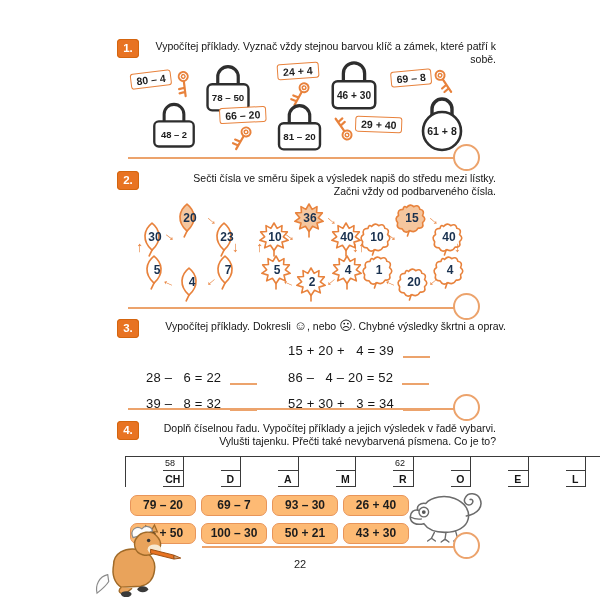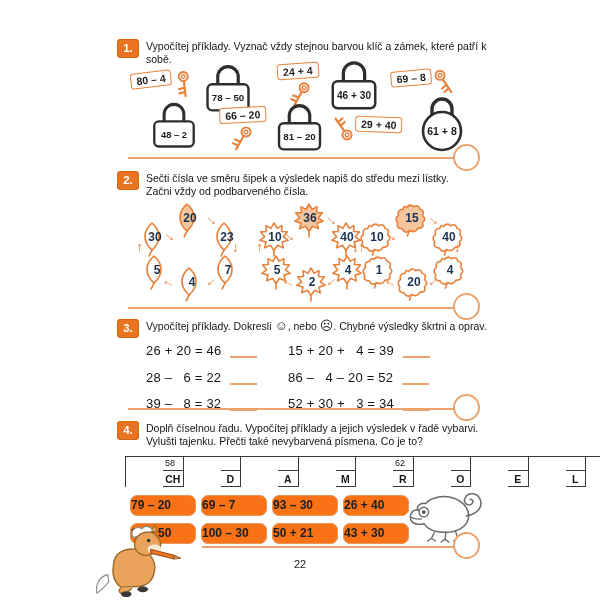--- a/index.html
+++ b/index.html
@@ -8,21 +8,21 @@
     position:relative; width:600px; height:600px; background:#ffffff;
     font-family:"Liberation Sans", sans-serif; color:#161616; overflow:hidden;
   }
   
   .badge {
     position:absolute; left:117px; width:22px; height:19px;
     background:#e87322; border-radius:4px; color:#fff;
     font-size:11.5px; font-weight:bold; text-align:center; line-height:19px;
     box-shadow:0 0 0 1px #d4650f inset;
   }
-  .instr { position:absolute; left:146px; width:350px; font-size:10.5px; line-height:12.5px; color:#141414; }
+  .instr { position:absolute; left:146px; width:350px; font-size:10.5px; line-height:12.5px; color:#141414;text-align:right; }
   .instr .smiley { font-size:13px; line-height:10px; }
   .nowrap { white-space:nowrap; }
   
   .divline { position:absolute; border-top:2.4px solid #eca36c; height:0; }
   .checkcircle { position:absolute; width:27px; height:27px; border:2.4px solid #eca36c; border-radius:50%; background:#fff; }
   
   .keytag { position:absolute; display:flex; align-items:flex-start; }
   .keytag.col { flex-direction:column; }
   .tag {
     border:1.8px solid #e8823c; border-radius:3px; background:#fff;
@@ -70,22 +70,22 @@
     overflow:hidden;
     margin-left:37px;
   }
   .tnum  { height:14px; font-size:9px;  padding:1px 0 0 2px; }
   .tlet  { height:16px; font-size:10.5px; font-weight:600; text-align:center; line-height:16px; }
   .probgrid {
     position:absolute; left:130px; top:495px;
     display:grid; grid-template-columns:repeat(4,66px); grid-auto-rows:21px; gap:7px 5px;
   }
   .probbox {
-    border:1.8px solid #e8955a; border-radius:7px; background:#f97316;
-    font-size:12px; font-weight:600; text-align:left; line-height:18px; color:#1d1d1d;
+    border:1.8px solid #e8955a; border-radius:7px; background:#fdba74;
+    font-size:12px; font-weight:600; text-align:center; line-height:18px; color:#1d1d1d;
   }
   
   .pagenum { position:absolute; left:0; right:0; top:558px; text-align:center; font-size:11px; color:#222; }
   .illu { position:absolute; }
 </style>
 </head>
 <body>
 
 <div class="page">
 
@@ -329,24 +329,20 @@
     <span class="arw a5">→</span>
     <div class="center-spot"></div>
   </div>
 
   <div class="divline" style="left:128px; top:307px; width:327px"></div>
   <div class="checkcircle" style="left:453px; top:293px"></div>
 
   <div class="badge" style="top:319px">3.</div>
   <div class="instr nowrap" style="top:320px; width:360px"><span>Vypočítej příklady. Dokresli </span><span class="smiley">☺</span><span>, nebo </span><span class="smiley">☹</span><span>. Chybné výsledky škrtni a oprav.</span></div>
 
-  <div class="eqrow" style="left:146px; top:343px">
-    <span class="eq">26 + 20 = 46</span>
-      <span class="blank"></span>
-    </div>
   <div class="eqrow" style="left:146px; top:370px">
     <span class="eq">28 –   6 = 22</span>
       <span class="blank"></span>
     </div>
   <div class="eqrow" style="left:146px; top:396px">
     <span class="eq">39 –   8 = 32</span>
       <span class="blank"></span>
     </div>
   <div class="eqrow" style="left:288px; top:343px">
     <span class="eq">15 + 20 +   4 = 39</span>

